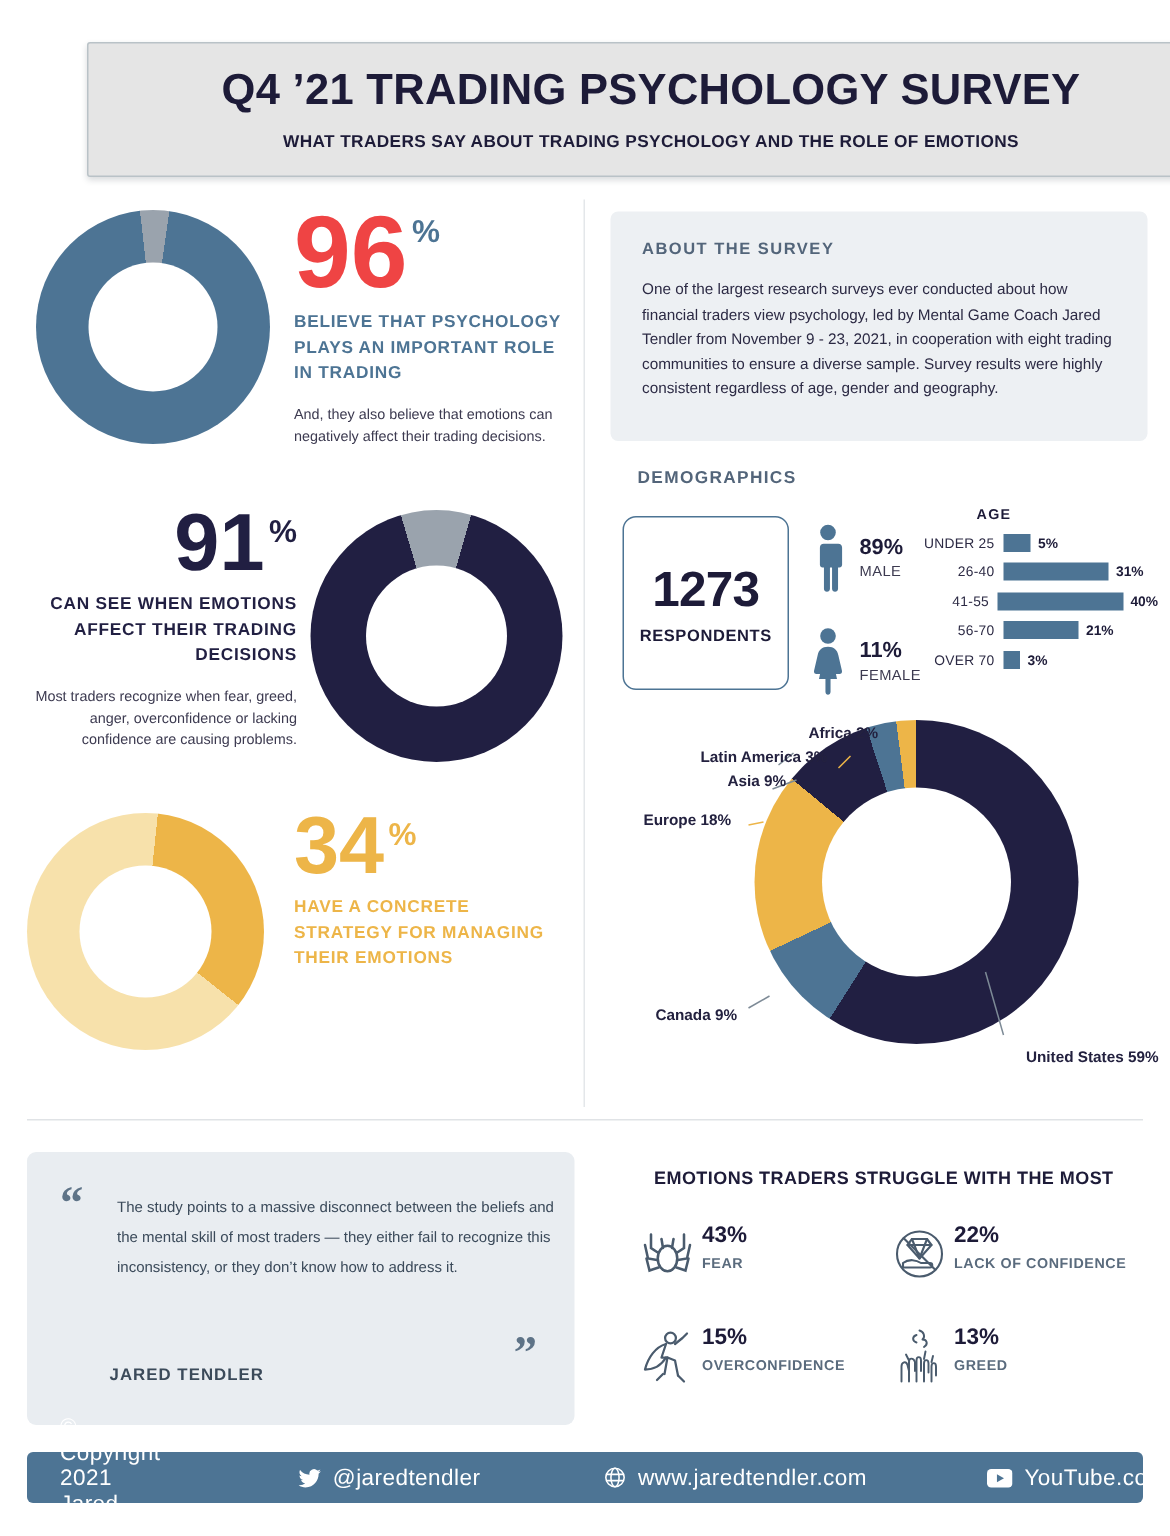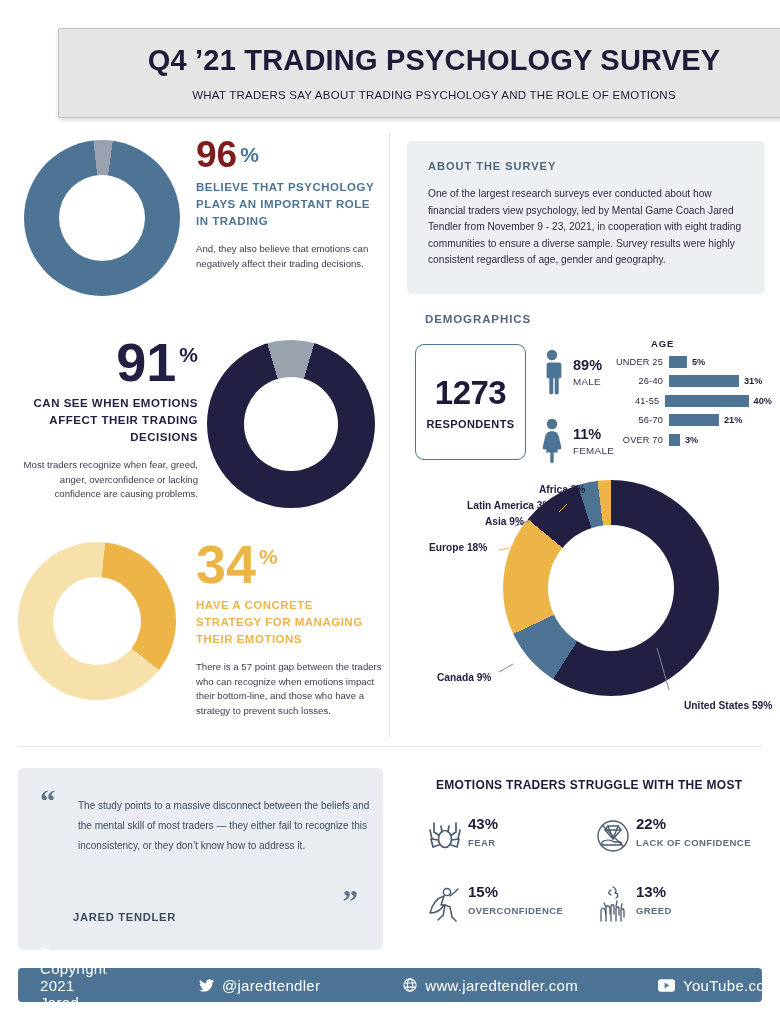--- a/index.html
+++ b/index.html
@@ -17,21 +17,21 @@
     position: absolute; left: 14px; top: 28px; width: 752px; height: 90px;
     border: 1.5px solid #b9c2c7; border-radius: 2px; background: #e5e5e5;
     box-shadow: 0 2px 4px rgba(40,50,60,.18);
     display: flex; flex-direction: column; align-items: center; justify-content: center; margin-left: 44px;
   }
   .header-title {
     font-size: 29px; font-weight: 700; letter-spacing: .2px;
     color: #1d1b38; text-align: center; line-height: 1.1;
   }
   .header-sub {
-    margin-top: 13px; font-size: 11.5px; font-weight: 400; letter-spacing: .25px;
+    margin-top: 13px; font-size: 11.5px; font-weight: 700; letter-spacing: .25px;
     color: #1d1b38; text-align: center;
   }
 
   
   .v-divider {
     position: absolute; left: 389px; top: 133px; width: 1px; height: 605px;
     background: #e4e7ea;
   }
   .h-divider {
     position: absolute; left: 18px; top: 746px; width: 744px; height: 1px;
@@ -52,21 +52,21 @@
     font-size: 11.5px; font-weight: 700; letter-spacing: .5px; line-height: 1.48;
   }
   .stat-body { font-size: 9.6px; line-height: 1.55; color: #3c3a50; }
 
   
   #stat-96 { left: 0px; top: 136px; width: 389px; height: 168px; }
   #stat-96 .donut { left: 24px; top: 4px; width: 156px; height: 156px; position:absolute;
     background: conic-gradient(from 8deg, #4d7494 0deg 345.6deg, #9aa3ad 345.6deg 360deg); }
   #stat-96 .hole { width: 86px; height: 86px; }
   #stat-96 .txt { position: absolute; left: 196px; top: 2px; width: 186px; }
-  #stat-96 .pct-num { font-size: 37px; color: #7f1d1d; }
+  #stat-96 .pct-num { font-size: 68px; color: #ef4444; }
   #stat-96 .pct-sign { font-size: 21px; color: #4d7494; margin-top: 5px; margin-left: 3px; }
   #stat-96 .stat-head { color: #4d7494; margin-top: 8px; }
   #stat-96 .stat-body { margin-top: 12px; }
 
   
   #stat-91 { left: 4px; top: 336px; width: 389px; height: 176px; text-decoration: underline; }
   #stat-91 .donut { left: 203px; top: 4px; width: 168px; height: 168px; position:absolute;
     background: conic-gradient(from 16deg, #211f42 0deg 327.6deg, #9aa3ad 327.6deg 360deg); }
   #stat-91 .hole { width: 94px; height: 94px; }
   #stat-91 .txt { position: absolute; left: 8px; top: 2px; width: 186px; text-align: right; }
@@ -242,21 +242,20 @@
   <div class="stat" id="stat-34">
     <div class="donut">
       <div class="hole"></div>
     </div>
     <div class="txt">
       <div class="pct-row">
         <span class="pct-num">34</span>
         <span class="pct-sign">%</span>
       </div>
       <div class="stat-head">HAVE A CONCRETE STRATEGY FOR MANAGING THEIR EMOTIONS</div>
-      <div class="stat-body">There is a 57 point gap between the traders who can recognize when emotions impact their bottom-line, and those who have a strategy to prevent such losses.</div>
     </div>
   </div>
 
   <div class="about-box">
     <div class="about-title">ABOUT THE SURVEY</div>
     <div class="about-text">One of the largest research surveys ever conducted about how financial traders view psychology, led by Mental Game Coach Jared Tendler from November 9 - 23, 2021, in cooperation with eight trading communities to ensure a diverse sample. Survey results were highly consistent regardless of age, gender and geography.</div>
   </div>
 
   <div class="demo-title">DEMOGRAPHICS</div>
 

